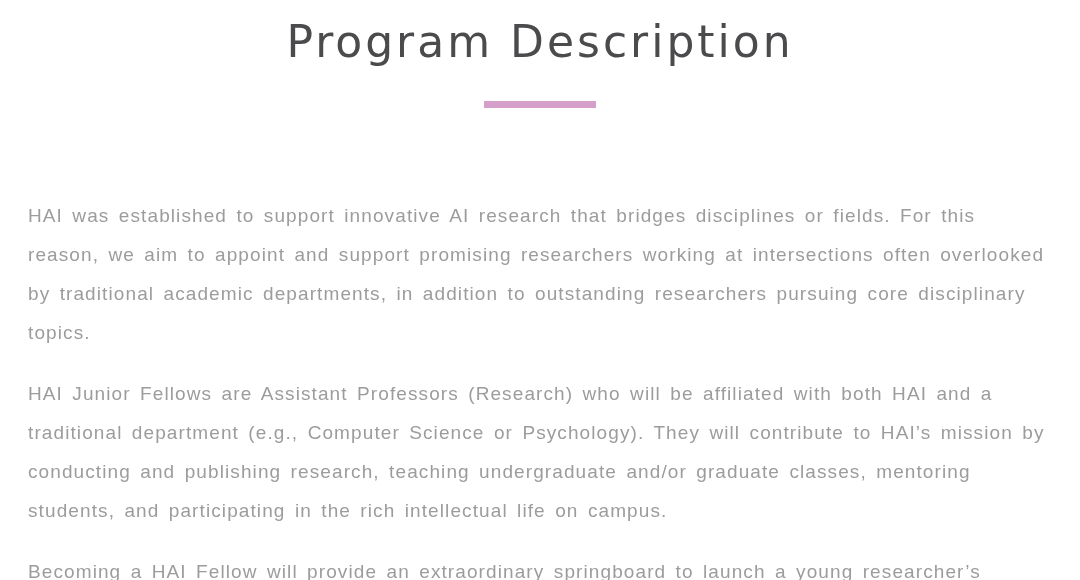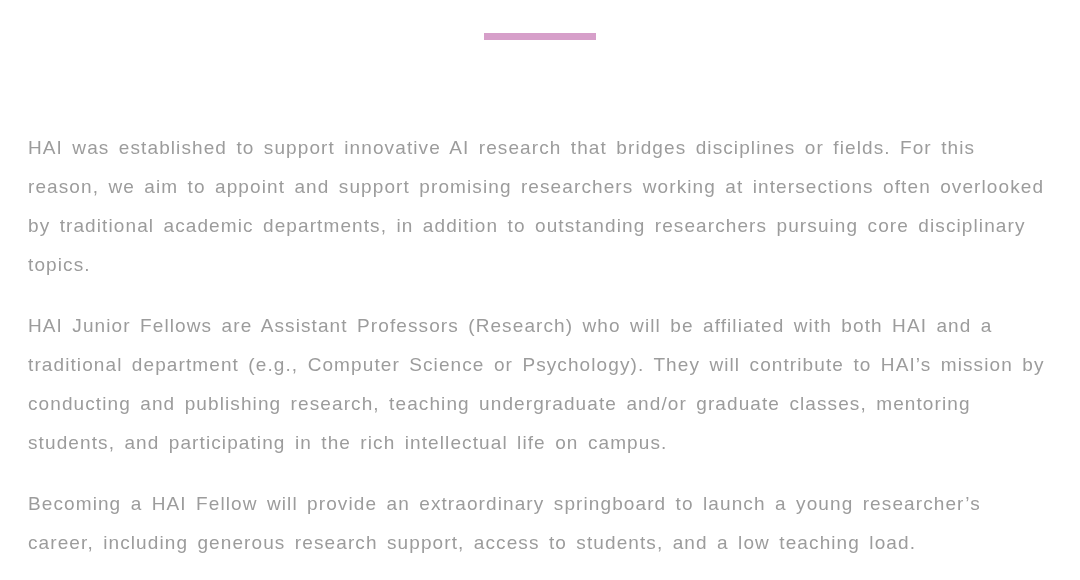--- a/index.html
+++ b/index.html
@@ -54,20 +54,21 @@
   }
   .content p:last-child {
     margin-bottom: 0;
     margin-top: 8px;
   }
 </style>
 </head>
 <body>
 
 <header class="section-header">
+  <h1 class="page-title">Program Description</h1>
   <div class="title-underline"></div>
 </header>
 
 <main class="content">
   <p>HAI was established to support innovative AI research that bridges disciplines or fields. For this reason, we aim to appoint and support promising researchers working at intersections often overlooked by traditional academic departments, in addition to outstanding researchers pursuing core disciplinary topics.</p>
   <p>HAI Junior Fellows are Assistant Professors (Research) who will be affiliated with both HAI and a traditional department (e.g., Computer Science or Psychology). They will contribute to HAI’s mission by conducting and publishing research, teaching undergraduate and/or graduate classes, mentoring students, and participating in the rich intellectual life on campus.</p>
   <p>Becoming a HAI Fellow will provide an extraordinary springboard to launch a young researcher’s career, including generous research support, access to students, and a low teaching load.</p>
 </main>
 
 </body></html>

